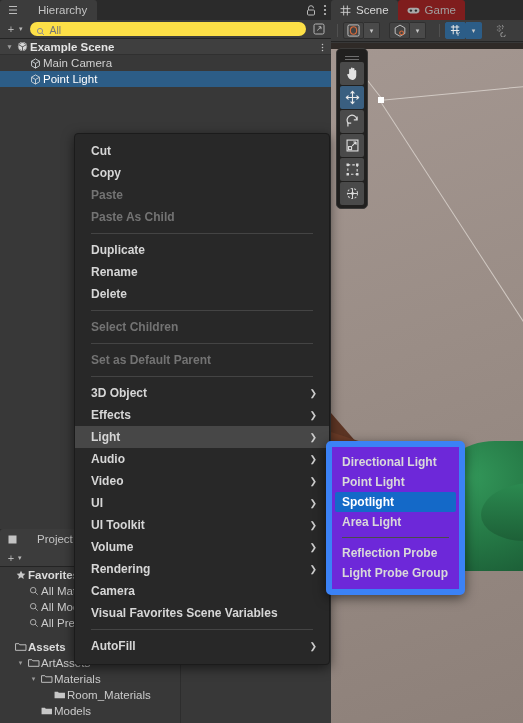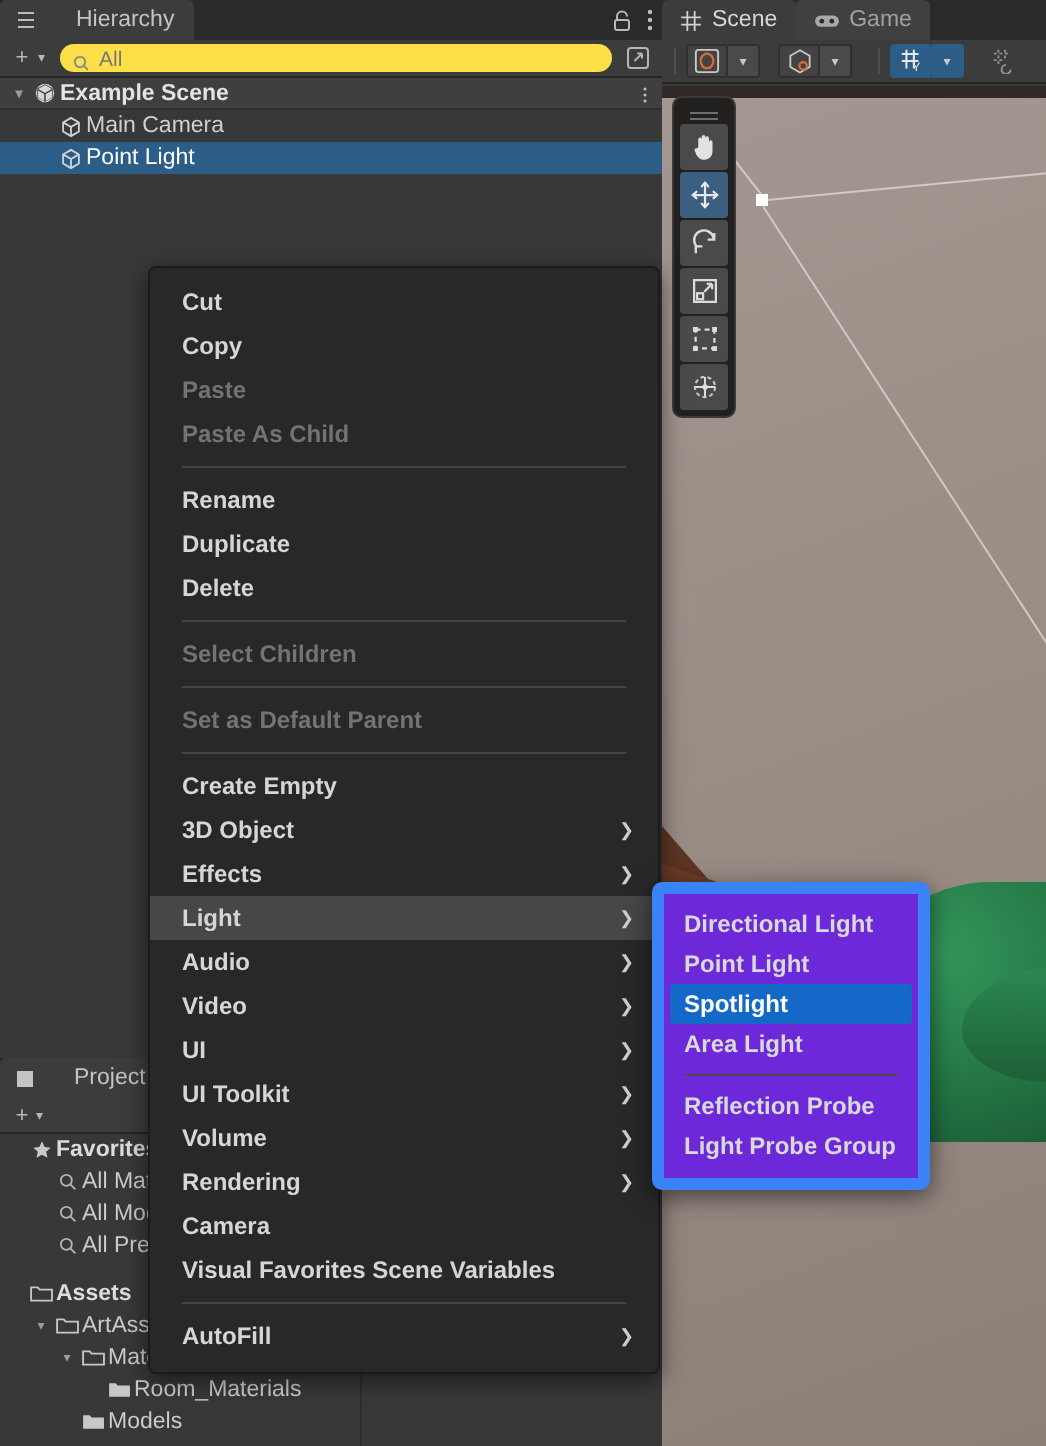--- a/index.html
+++ b/index.html
@@ -57,21 +57,21 @@
   .proj-row .ico { width:15px; display:flex; align-items:center; justify-content:center; flex:0 0 15px; }
   .proj-row.bold { font-weight:bold; color:#dcdcdc; }
   .proj-spacer { height:8px; }
 
   
   #scene-panel { position:absolute; left:331px; top:0; width:192px; height:723px; background:#383838; }
   #scene-panel .panel-tabbar { background:#2b2b2b; }
   .scene-tabs { display:flex; align-items:flex-end; height:20px; }
   .scene-tab { height:20px; display:flex; align-items:center; gap:5px; padding:0 9px; font-size:11.5px; border-top-left-radius:3px; border-top-right-radius:3px;text-align:right; }
   .scene-tab.active { background:#3c3c3c; color:#d8d8d8; }
-  .scene-tab.inactive { background:#404040; color:#a0a0a0; }
+  .scene-tab.inactive { background:#7f1d1d; color:#a0a0a0; }
 
   .scene-toolbar { height:22px; background:#3c3c3c; display:flex; align-items:center; padding:0 2px; gap:1px; border-bottom:1px solid #242424; }
   .sep { width:1px; height:13px; background:#505050; margin:0 4px; }
   .tool-btn { height:17px; min-width:21px; display:flex; align-items:center; justify-content:center; background:#4a4a4a; border:1px solid #303030; border-radius:2px; }
   .tool-btn.dk { background:#434343; }
   .tool-btn.acc { background:#2c5d87; border-color:#2c5d87; }
   .tool-btn.flat { background:transparent; border:none; }
   .tool-drop { height:17px; width:16px; display:flex; align-items:center; justify-content:center; background:#4a4a4a; border:1px solid #303030; border-left:none; border-radius:0 2px 2px 0; color:#c8c8c8; font-size:7px; }
   .tool-drop.acc { background:#2c5d87; border-color:#2c5d87; }
 
@@ -526,41 +526,38 @@
       <span>Copy</span>
     </div>
     <div class="cm-item disabled">
       <span>Paste</span>
     </div>
     <div class="cm-item disabled">
       <span>Paste As Child</span>
     </div>
     <div class="cm-sep"></div>
     <div class="cm-item">
+      <span>Duplicate</span>
+    </div>
+    <div class="cm-item">
       <span>Rename</span>
-    </div>
-    <div class="cm-item">
-      <span>Duplicate</span>
     </div>
     <div class="cm-item">
       <span>Delete</span>
     </div>
     <div class="cm-sep"></div>
     <div class="cm-item disabled">
       <span>Select Children</span>
     </div>
     <div class="cm-sep"></div>
     <div class="cm-item disabled">
       <span>Set as Default Parent</span>
     </div>
     <div class="cm-sep"></div>
     <div class="cm-item">
-      <span>Create Empty</span>
-    </div>
-    <div class="cm-item">
       <span>3D Object</span>
       <span class="arrow">❯</span>
     </div>
     <div class="cm-item">
       <span>Effects</span>
       <span class="arrow">❯</span>
     </div>
     <div class="cm-item highlight">
       <span>Light</span>
       <span class="arrow">❯</span>

